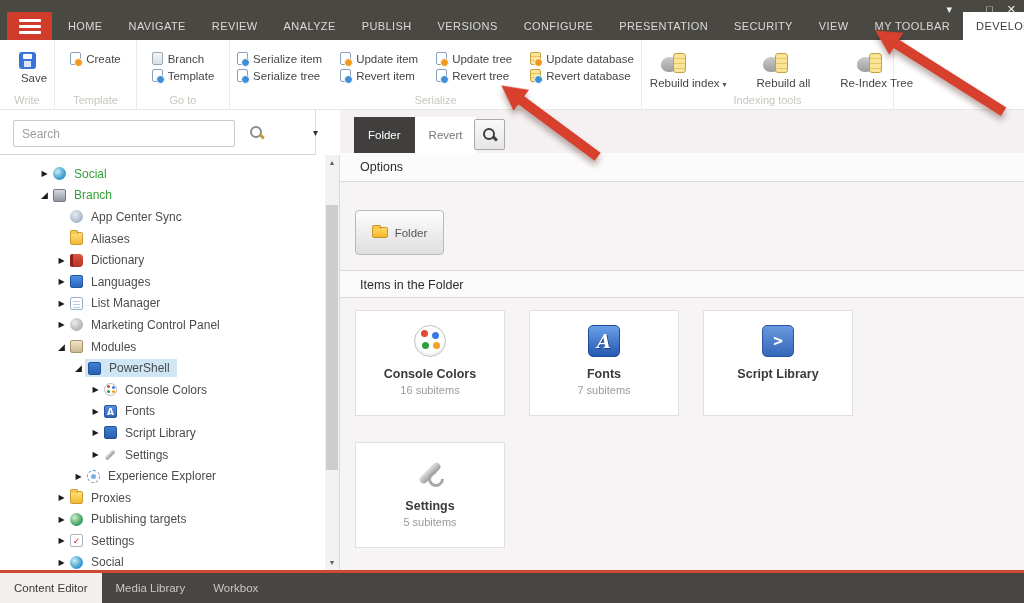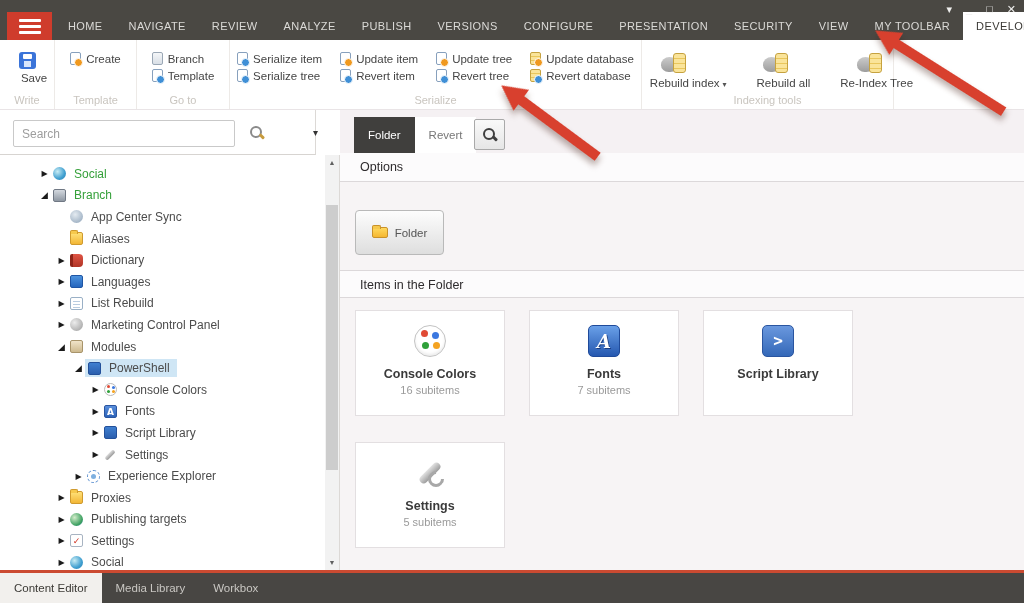--- a/index.html
+++ b/index.html
@@ -315,21 +315,21 @@
           <span class="tlabel">Dictionary</span>
         </div>
         <div class="trow" style="padding-left: 55px;">
           <span class="exp">▶</span>
           <span class="ti ti-lang"></span>
           <span class="tlabel">Languages</span>
         </div>
         <div class="trow" style="padding-left: 55px;">
           <span class="exp">▶</span>
           <span class="ti ti-list"></span>
-          <span class="tlabel">List Rebuild</span>
+          <span class="tlabel">List Manager</span>
         </div>
         <div class="trow" style="padding-left: 55px;">
           <span class="exp">▶</span>
           <span class="ti ti-marketing"></span>
           <span class="tlabel">Marketing Control Panel</span>
         </div>
         <div class="trow" style="padding-left: 55px;">
           <span class="exp open">◢</span>
           <span class="ti ti-modules"></span>
           <span class="tlabel">Modules</span>

